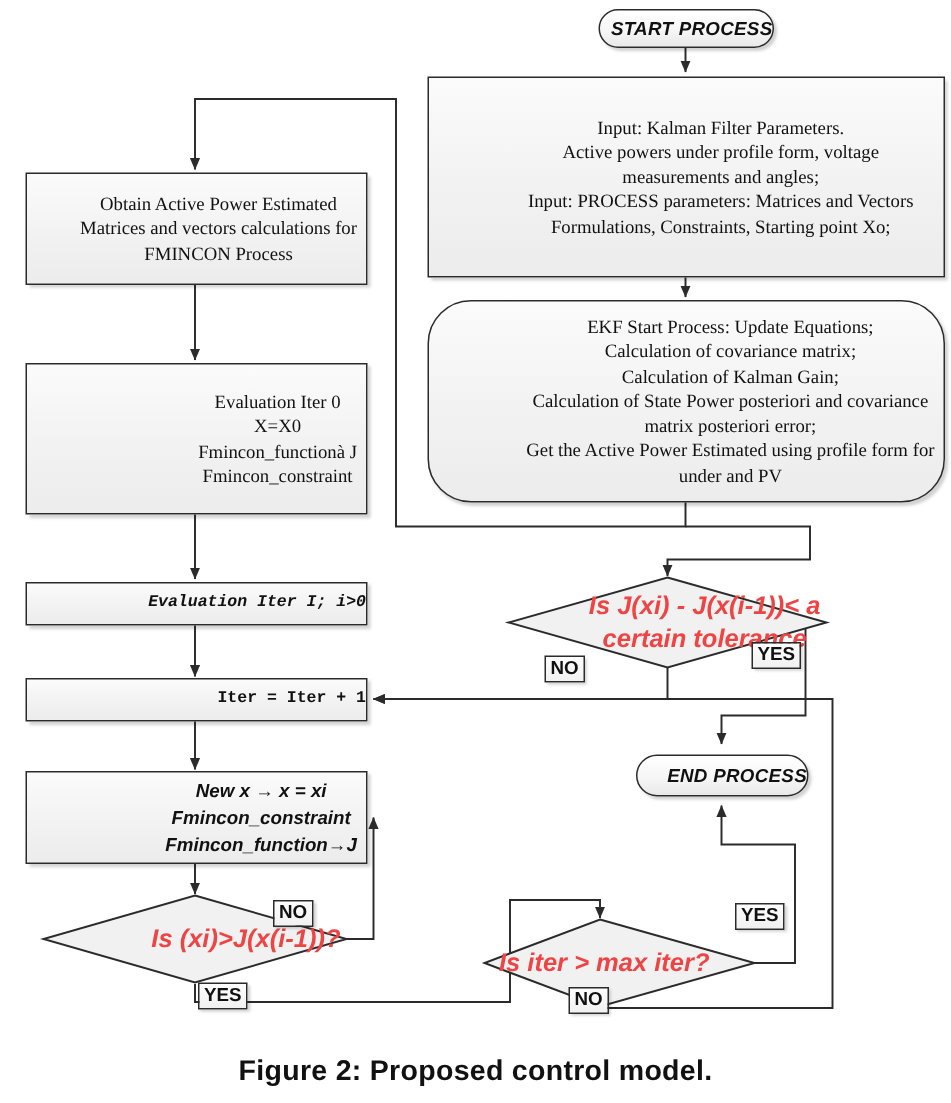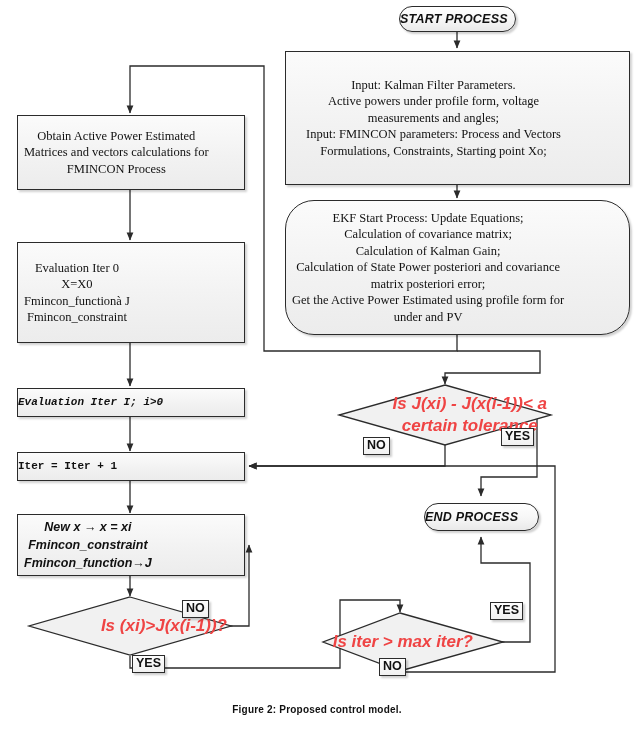--- a/index.html
+++ b/index.html
@@ -23,21 +23,21 @@
     top: 0;
     width: 634px;
     height: 735px;
   }
   .node {
     position: absolute;
     box-sizing: border-box;
     z-index: 3;
     display: flex;
     align-items: center;
-    justify-content: flex-start;
+    justify-content: flex-end;
     text-align: center;
   }
   
   .box {
     border: 1px solid #2b2b2b;
     background: linear-gradient(180deg, #fbfbfb 0%, #f2f2f2 55%, #ececec 100%);
     box-shadow: 2px 2px 2px rgba(0,0,0,0.18);
   }
   .serif-box {
     font-family: "Liberation Serif", serif;
@@ -120,21 +120,21 @@
   }
   
   .caption {
     position: absolute;
     left: 0;
     top: 704px;
     width: 634px;
     text-align: center;
     font-family: "Liberation Sans", sans-serif;
     font-weight: bold;
-    font-size: 10px;
+    font-size: 19px;
     color: #111;
     letter-spacing: 0.2px;
   }
 </style>
 </head>
 <body>
 
 <div id="page">
 
   <svg id="wiring" viewBox="0 0 634 735" xmlns="http://www.w3.org/2000/svg">
@@ -179,21 +179,21 @@
 
   <div class="node terminator" style="left:399px; top:6px; width:117px; height:26px;">
     <span>START PROCESS</span>
   </div>
 
   <div class="node box serif-box" style="left:285px; top:51px; width:345px; height:134px; padding:4px 20px;">
     <div>
       <div>Input: Kalman Filter Parameters.</div>
       <div>Active powers under profile form, voltage</div>
       <div>measurements and angles;</div>
-      <div>Input: FMINCON parameters: Process and Vectors</div>
+      <div>Input: PROCESS parameters: Matrices and Vectors</div>
       <div>Formulations, Constraints, Starting point Xo;</div>
     </div>
   </div>
 
   <div class="node box serif-box" style="left:285px; top:200px; width:345px; height:135px; padding:4px 6px;border-radius:29px;">
     <div>
       <div>EKF Start Process: Update Equations;</div>
       <div>Calculation of covariance matrix;</div>
       <div>Calculation of Kalman Gain;</div>
       <div>Calculation of State Power posteriori and covariance</div>

